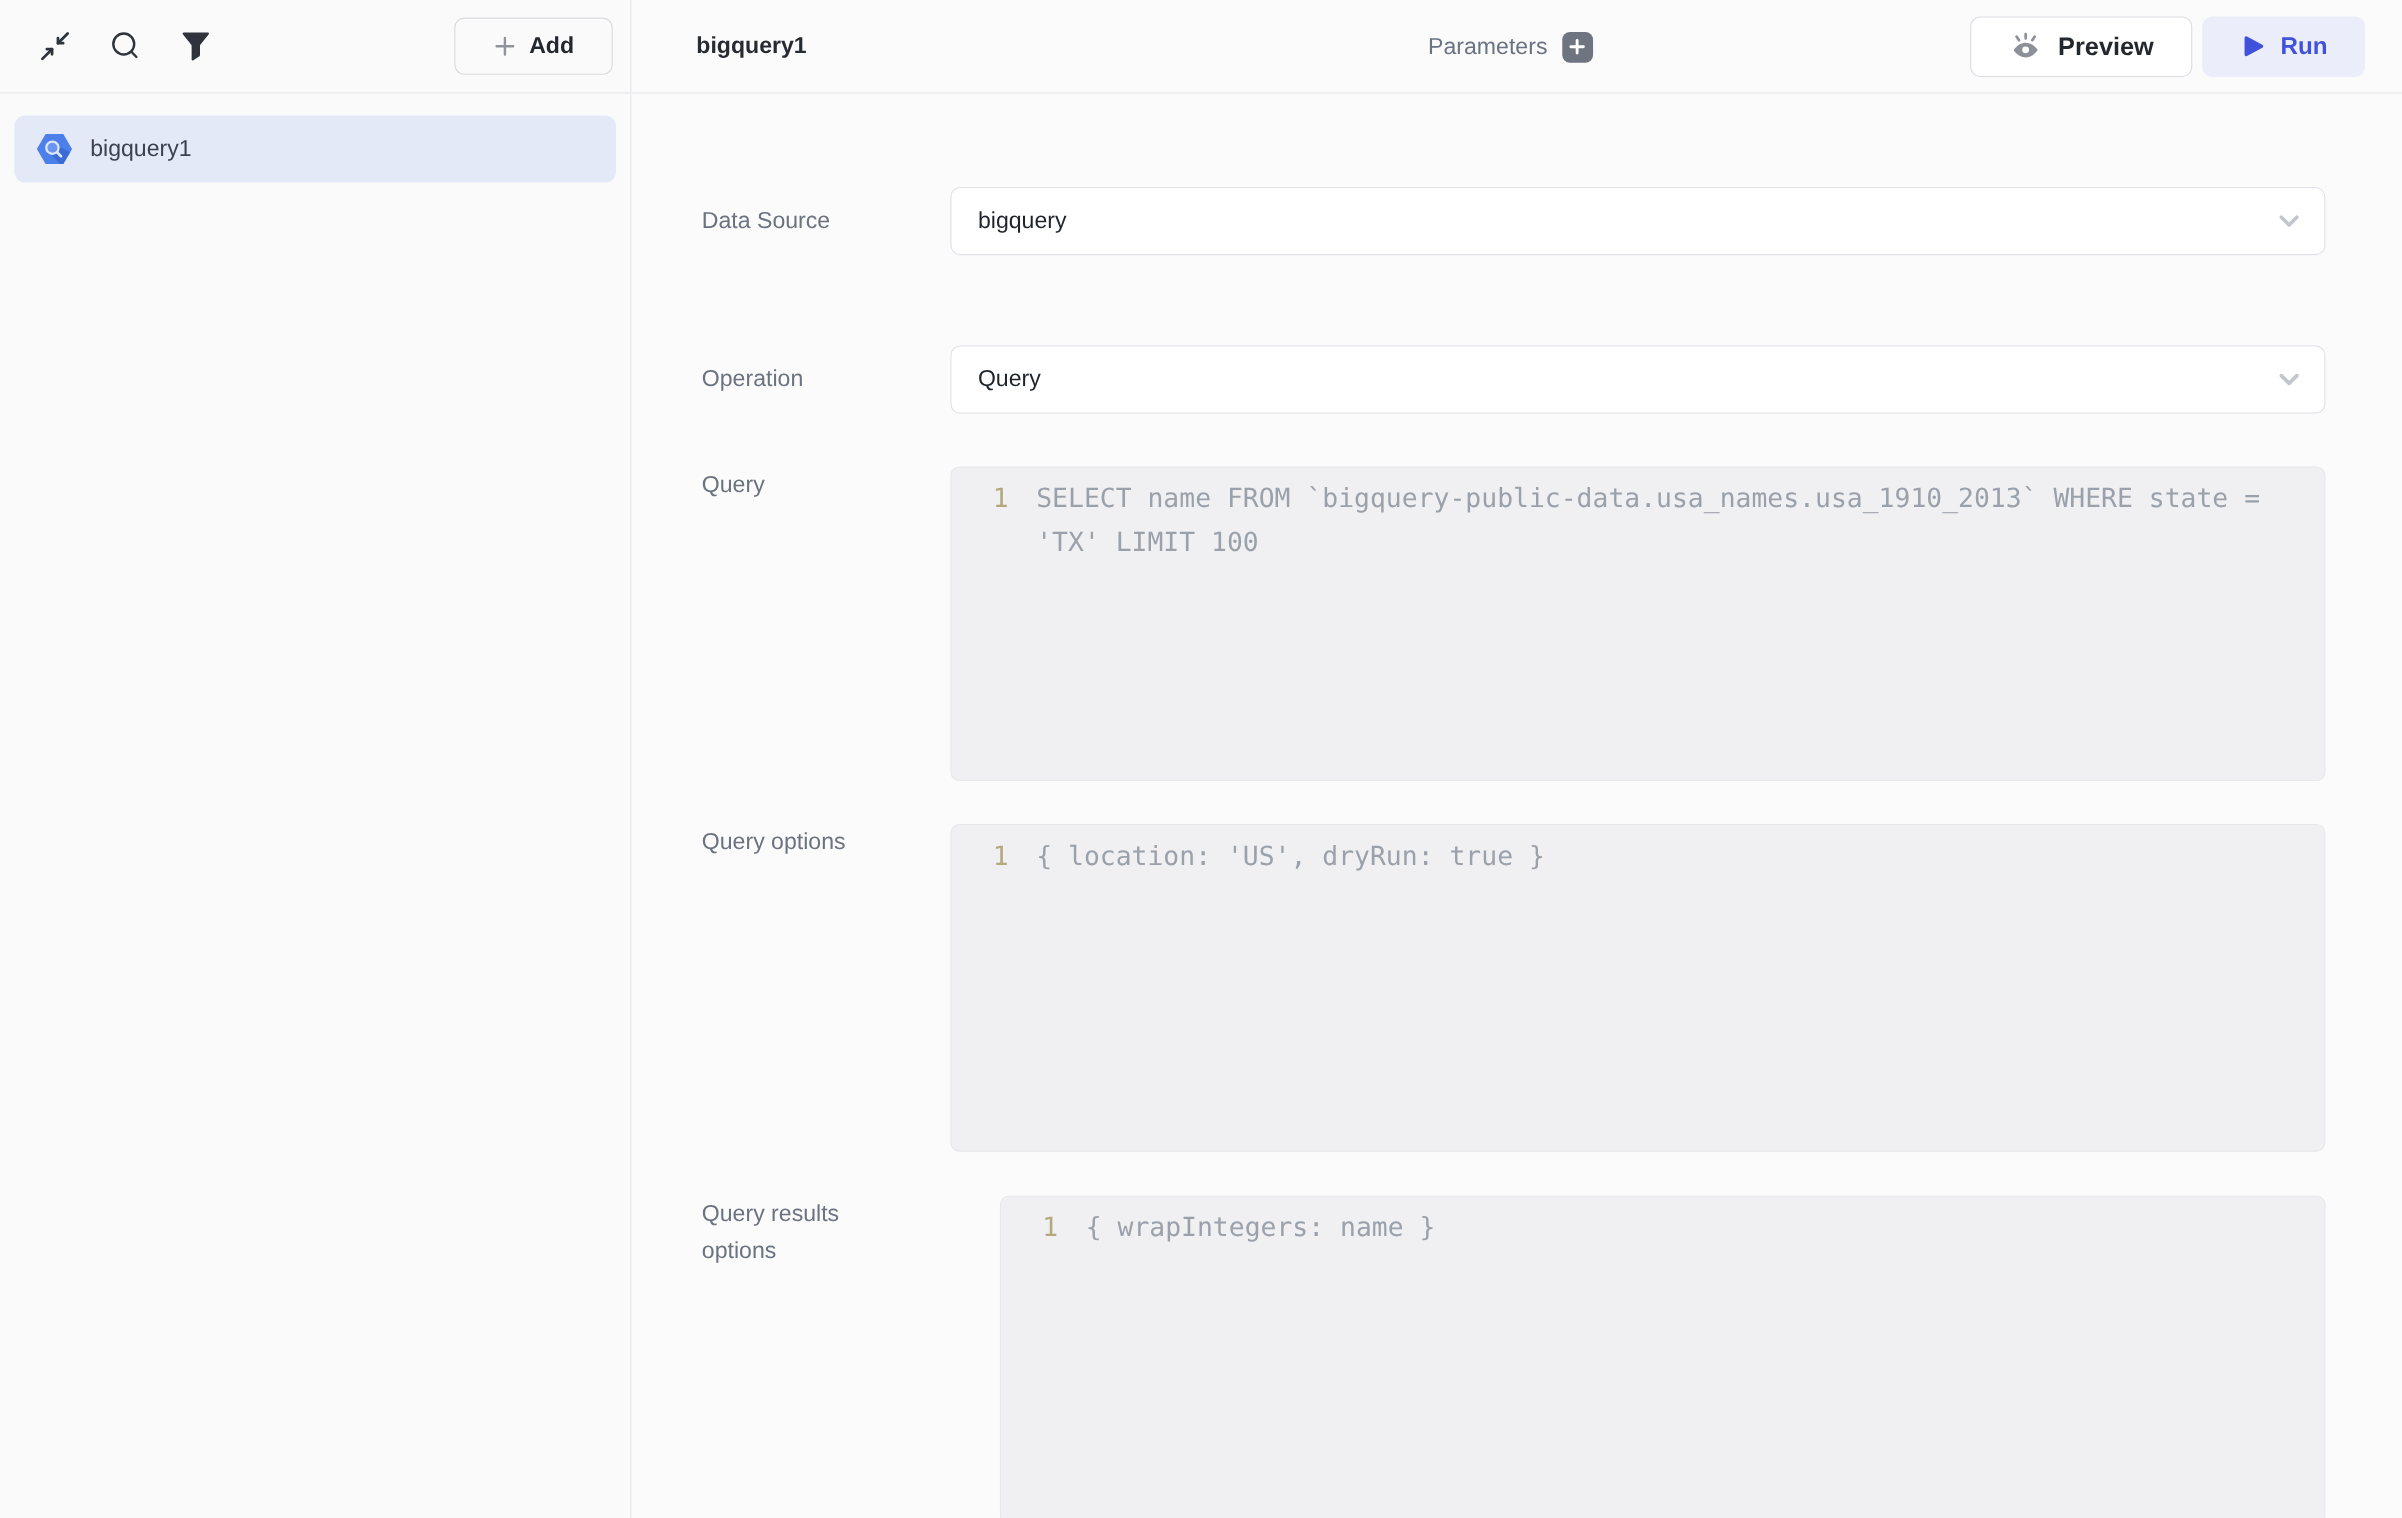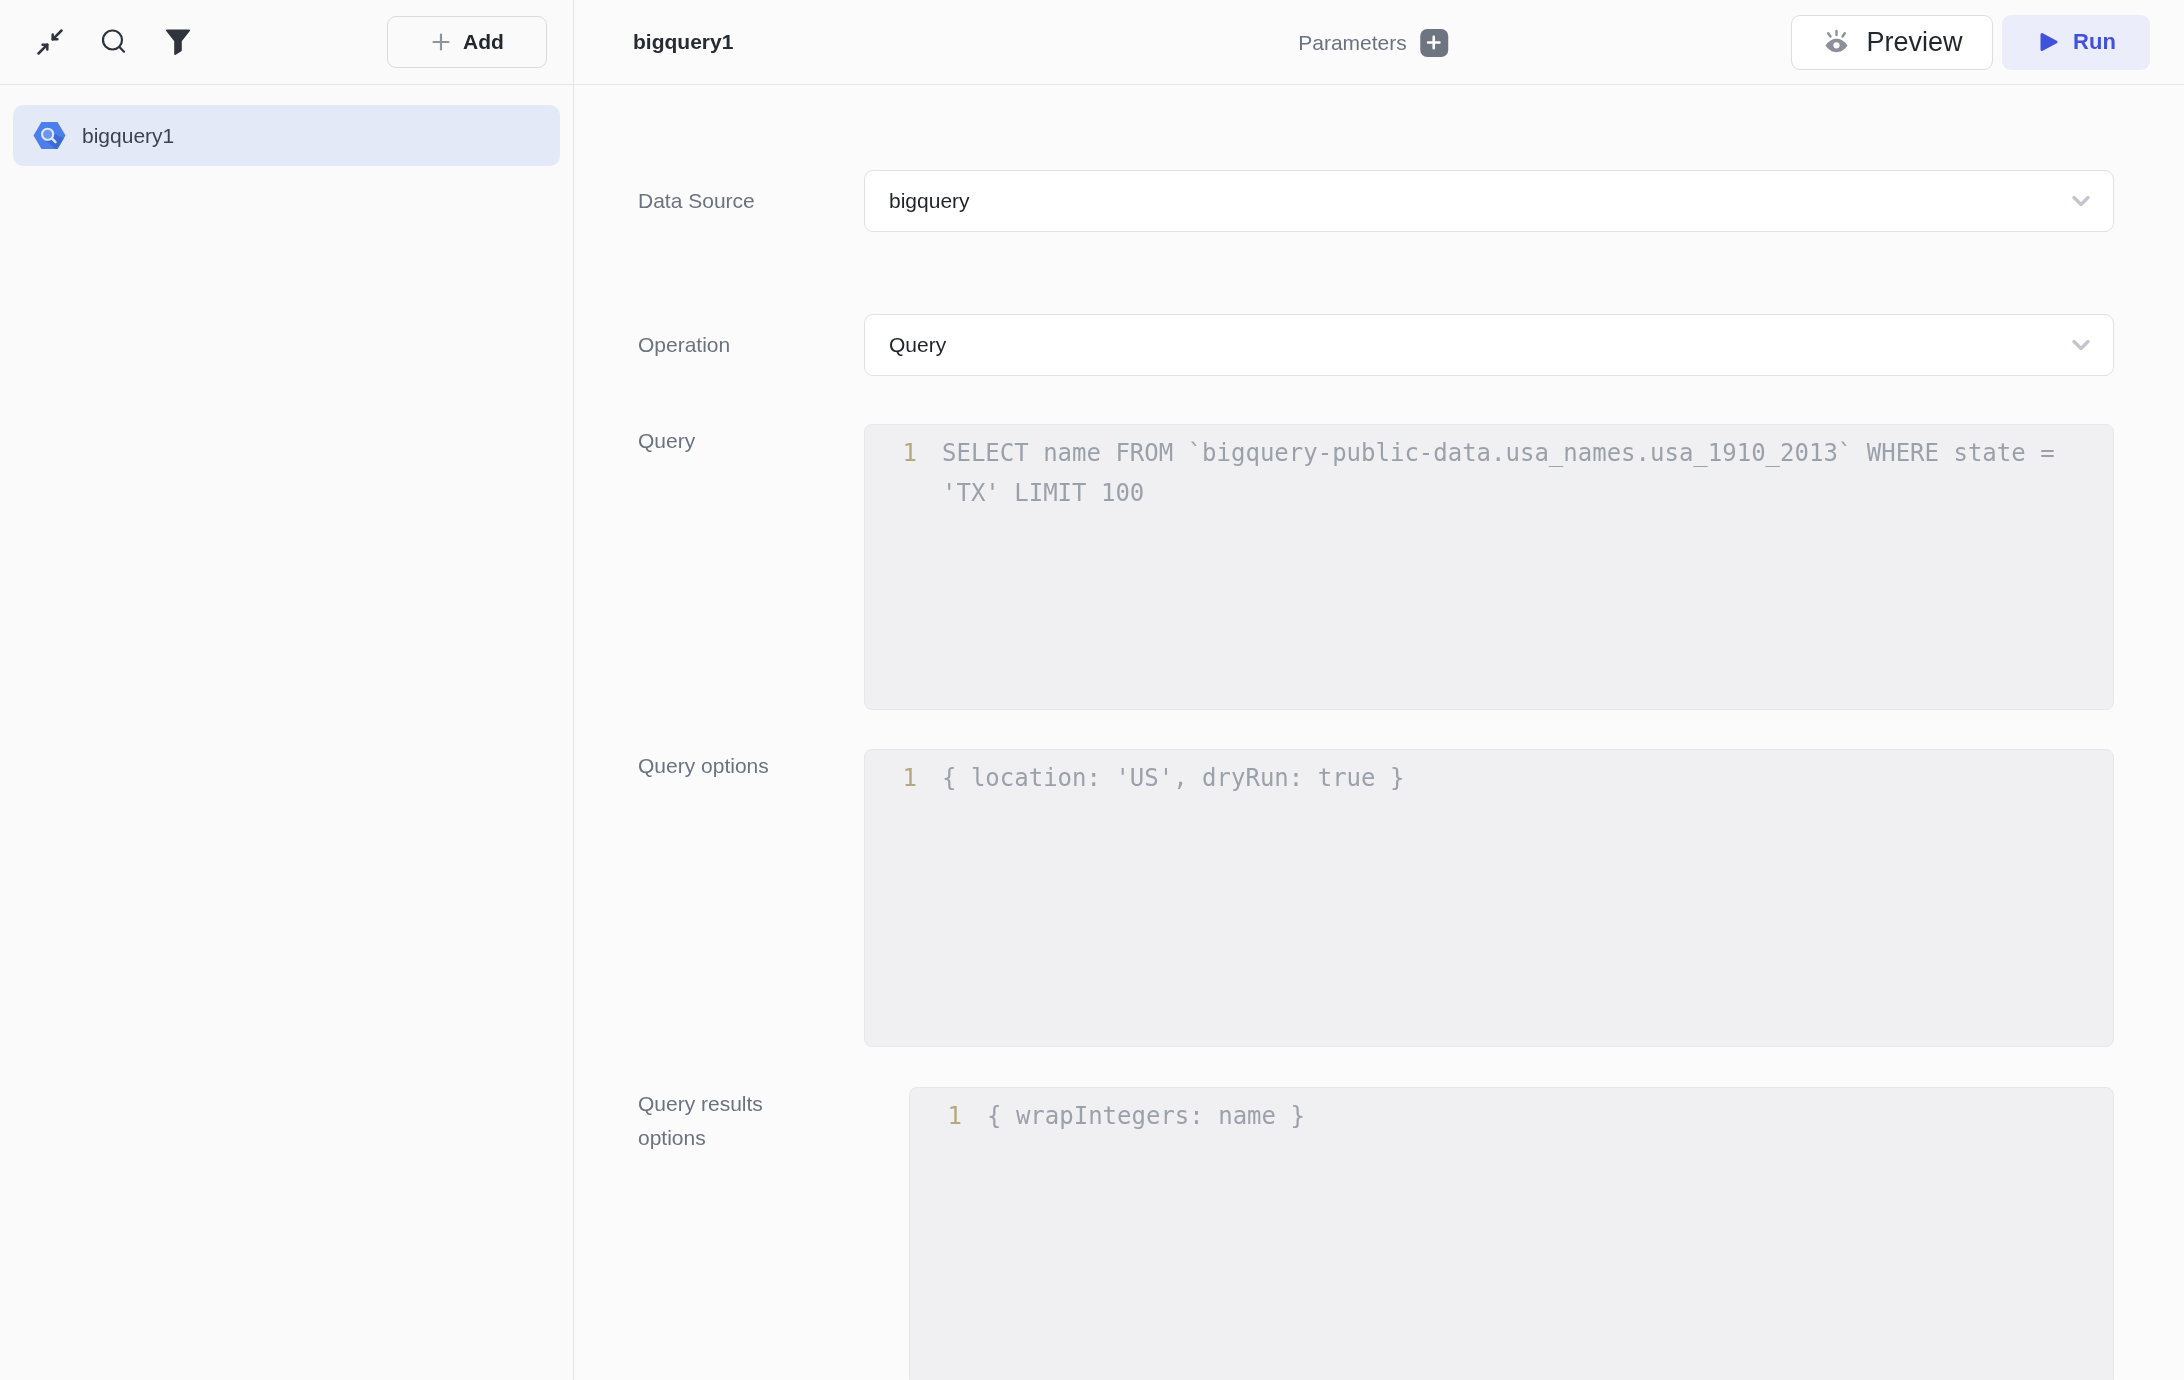--- a/index.html
+++ b/index.html
@@ -11,38 +11,38 @@
   }
   *{box-sizing:border-box;margin:0;padding:0;}
   html,body{width:2184px;height:1380px;}
   body{font-family:"Liberation Sans",sans-serif;background:var(--main-bg);overflow:hidden;}
   .app{display:flex;width:2184px;height:1380px;}
 
   
   .sidebar{width:574px;flex:none;background:var(--sidebar-bg);border-right:1px solid var(--border);display:flex;flex-direction:column;}
   .sidebar-header{height:85px;flex:none;display:flex;align-items:center;padding-left:33px;border-bottom:1px solid var(--border);}
   .icon-btn{width:34px;height:34px;border:none;background:transparent;display:inline-flex;align-items:center;justify-content:center;margin-right:30px;cursor:pointer;color:var(--icon-dark);}
-  .add-btn{margin-left:auto;margin-right:26px;width:160px;height:52px;border:1px solid var(--btn-border);border-radius:9px;background:transparent;display:inline-flex;align-items:center;justify-content:center;gap:11px;cursor:pointer;}
+  .add-btn{margin-left:auto;margin-right:16px;width:144px;height:52px;border:1px solid var(--btn-border);border-radius:9px;background:transparent;display:inline-flex;align-items:center;justify-content:center;gap:11px;cursor:pointer;}
   .add-btn .add-label{font-size:21px;font-weight:700;color:var(--text-dark);}
   .add-plus{color:#8f949c;display:inline-flex;}
   .query-list{padding:20px 13px 0 13px;}
   .query-item{height:61px;border-radius:10px;background:var(--selection-bg);display:flex;align-items:center;padding-left:20px;cursor:pointer;}
   .query-item .bq-wrap{display:inline-flex;margin-right:16px;}
   .query-item .q-label{font-size:21px;color:#3b4250;}
 
   
   .main{flex:1;display:flex;flex-direction:column;min-width:0;}
   .main-header{height:85px;flex:none;display:flex;align-items:center;position:relative;padding:0 34px 0 59px;border-bottom:1px solid #e6e7ea;}
   .main-title{font-size:21px;font-weight:600;color:#272b32;}
   .params-group{position:absolute;left:50%;top:0;height:85px;transform:translateX(-54%);display:flex;align-items:center;gap:13px;}
   .params-label{font-size:21px;font-weight:500;color:var(--label);}
   .param-add{width:28px;height:28px;border:none;border-radius:7px;background:var(--badge-bg);display:inline-flex;align-items:center;justify-content:center;cursor:pointer;color:#fff;}
   .actions{margin-left:auto;display:flex;align-items:center;gap:9px;}
   .preview-btn{width:202px;height:55px;background:#fff;border:1px solid #dcdde2;border-radius:9px;display:inline-flex;align-items:center;justify-content:center;gap:14px;cursor:pointer;}
-  .preview-btn .btn-label{font-size:27px;font-weight:400;color:var(--text-dark);}
+  .preview-btn .btn-label{font-size:23px;font-weight:700;color:var(--text-dark);}
   .run-btn{width:148px;height:55px;background:var(--accent-bg);border:none;border-radius:9px;display:inline-flex;align-items:center;justify-content:center;gap:13px;cursor:pointer;text-align:right;}
   .run-btn .btn-label{font-size:22px;font-weight:700;color:var(--accent);}
 
   
   .form{flex:1;padding:0 70px 0 64px;overflow:hidden;}
   .row{display:flex;align-items:center;}
   .row-label{width:226px;flex:none;font-size:21px;font-weight:500;color:var(--label);line-height:34px;padding-right:40px;}
   .row-select{margin-top:85px;}
   .row-select + .row-select{margin-top:82px;}
   .field{flex:1;height:62px;background:#fff;border:1px solid var(--field-border);border-radius:9px;display:flex;align-items:center;padding:0 20px 0 24px;cursor:pointer;gap:43px;}

